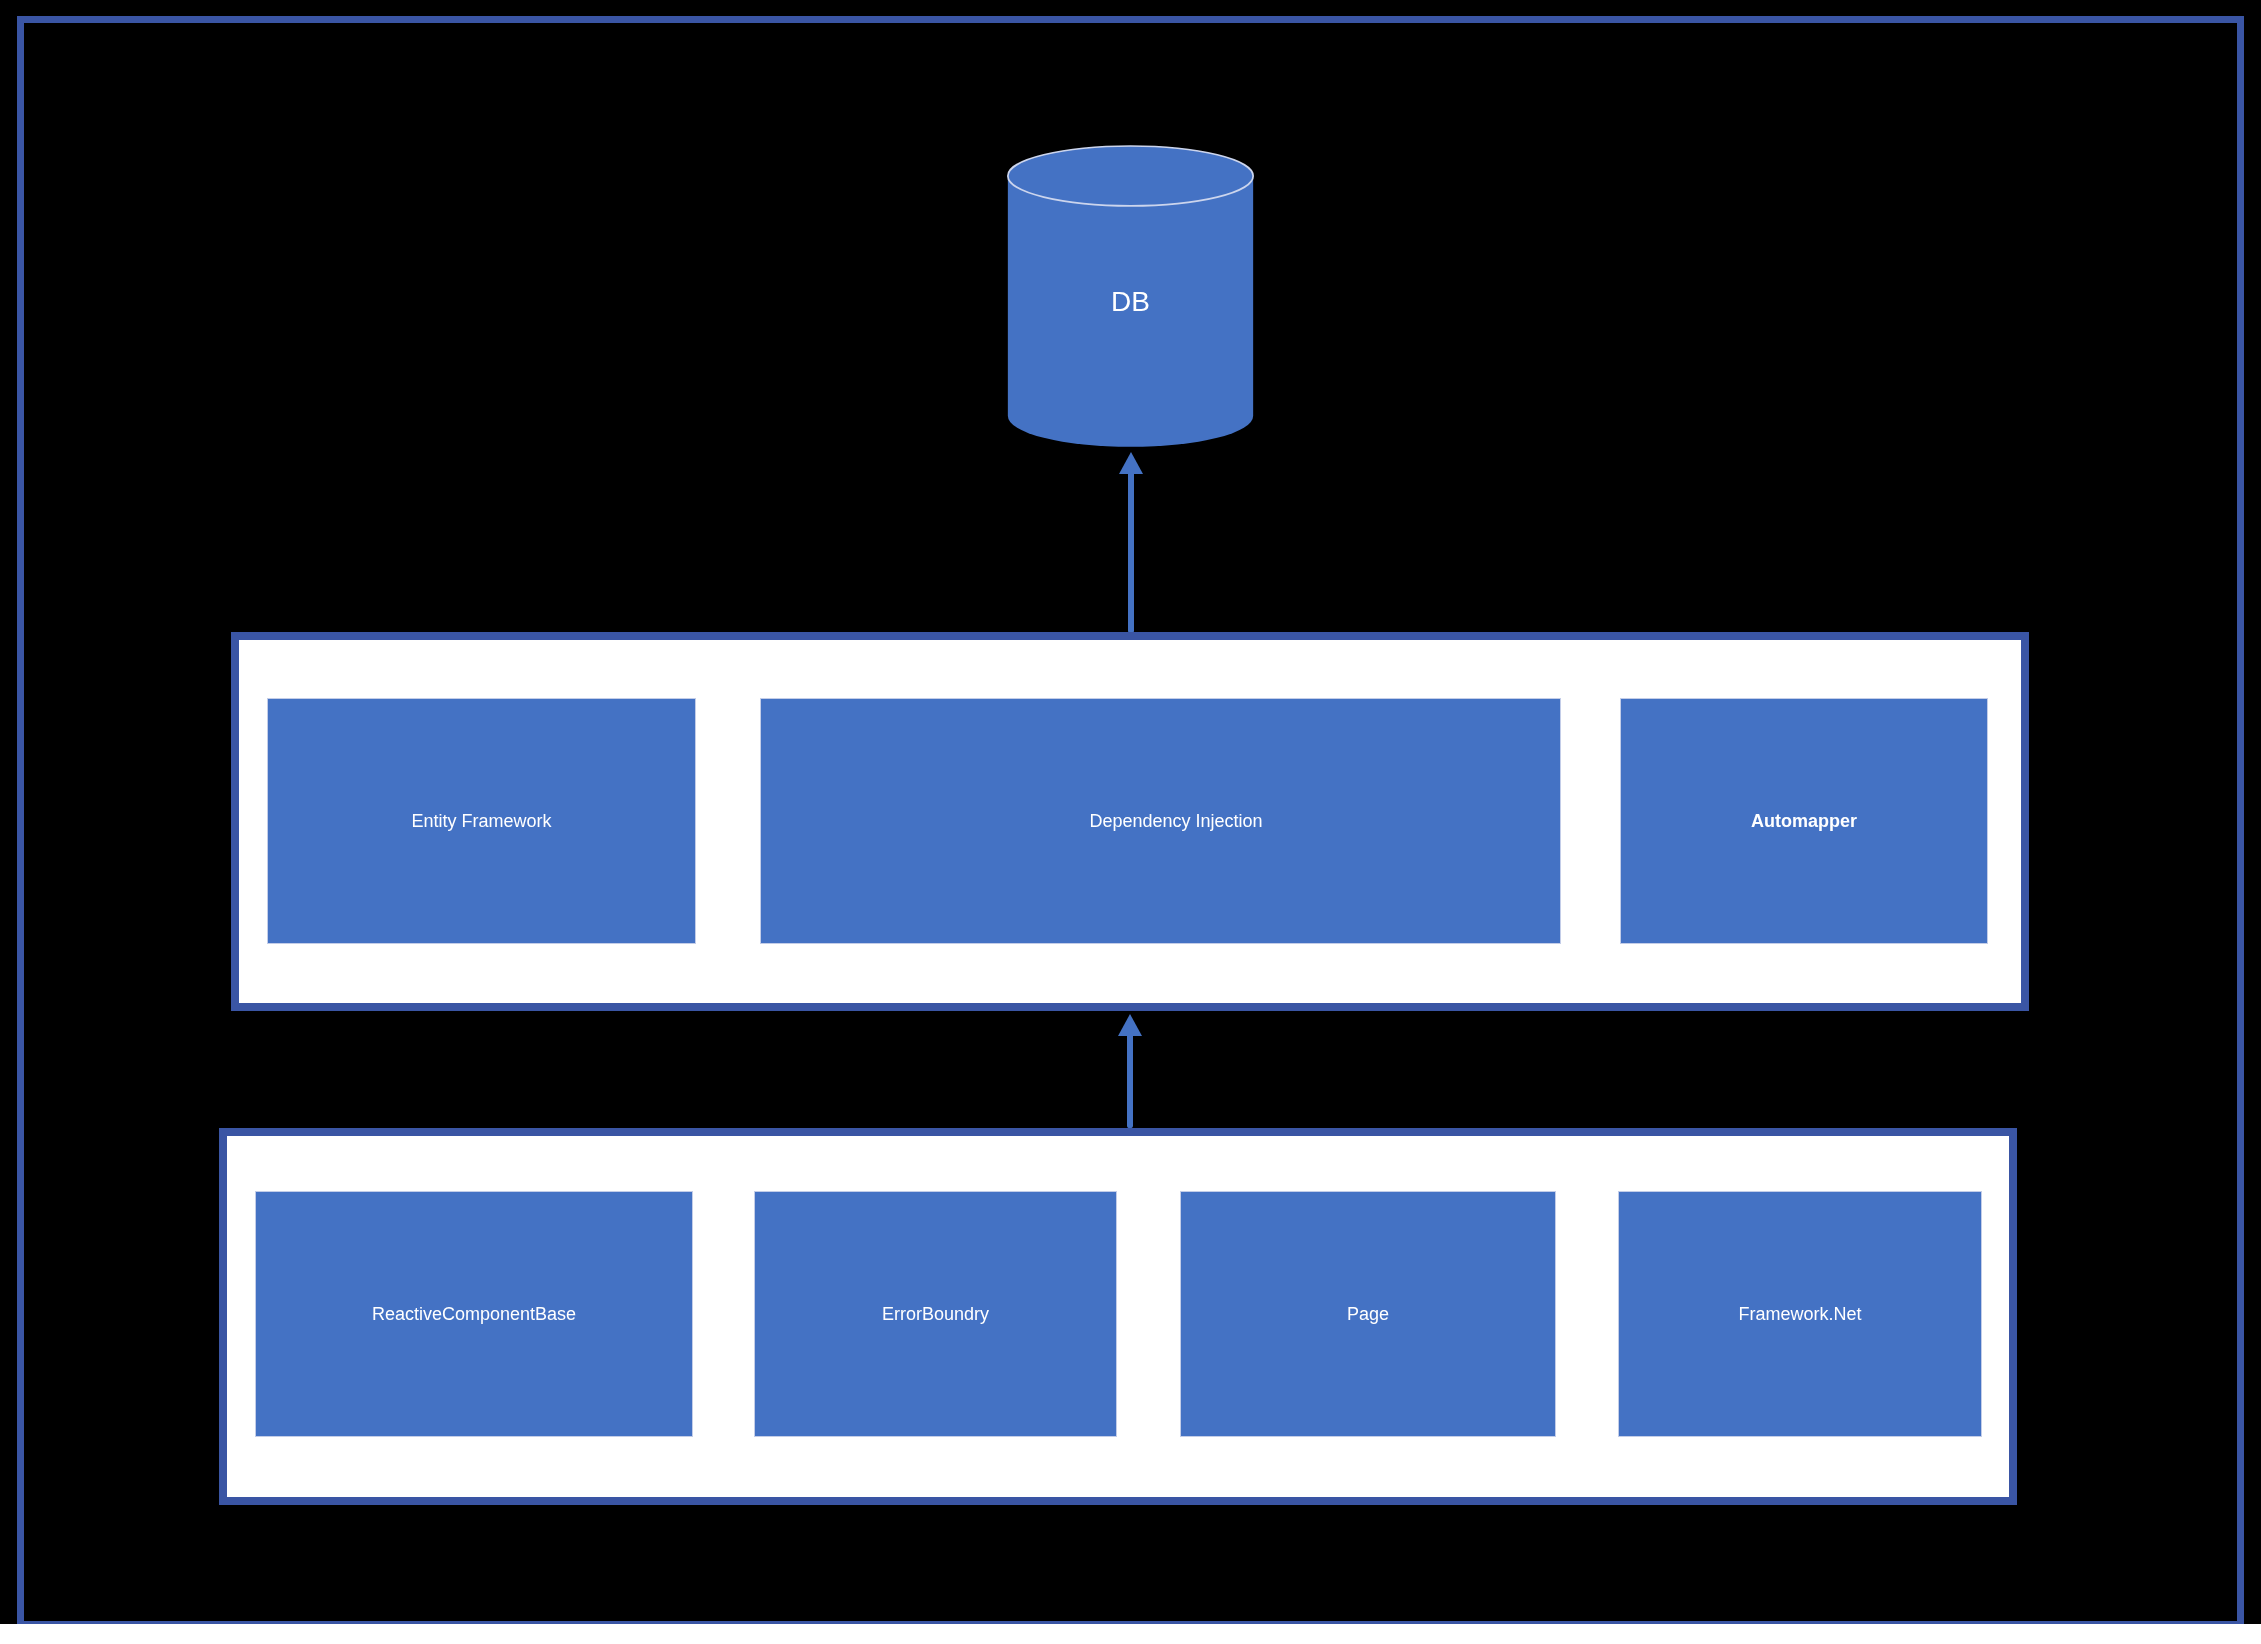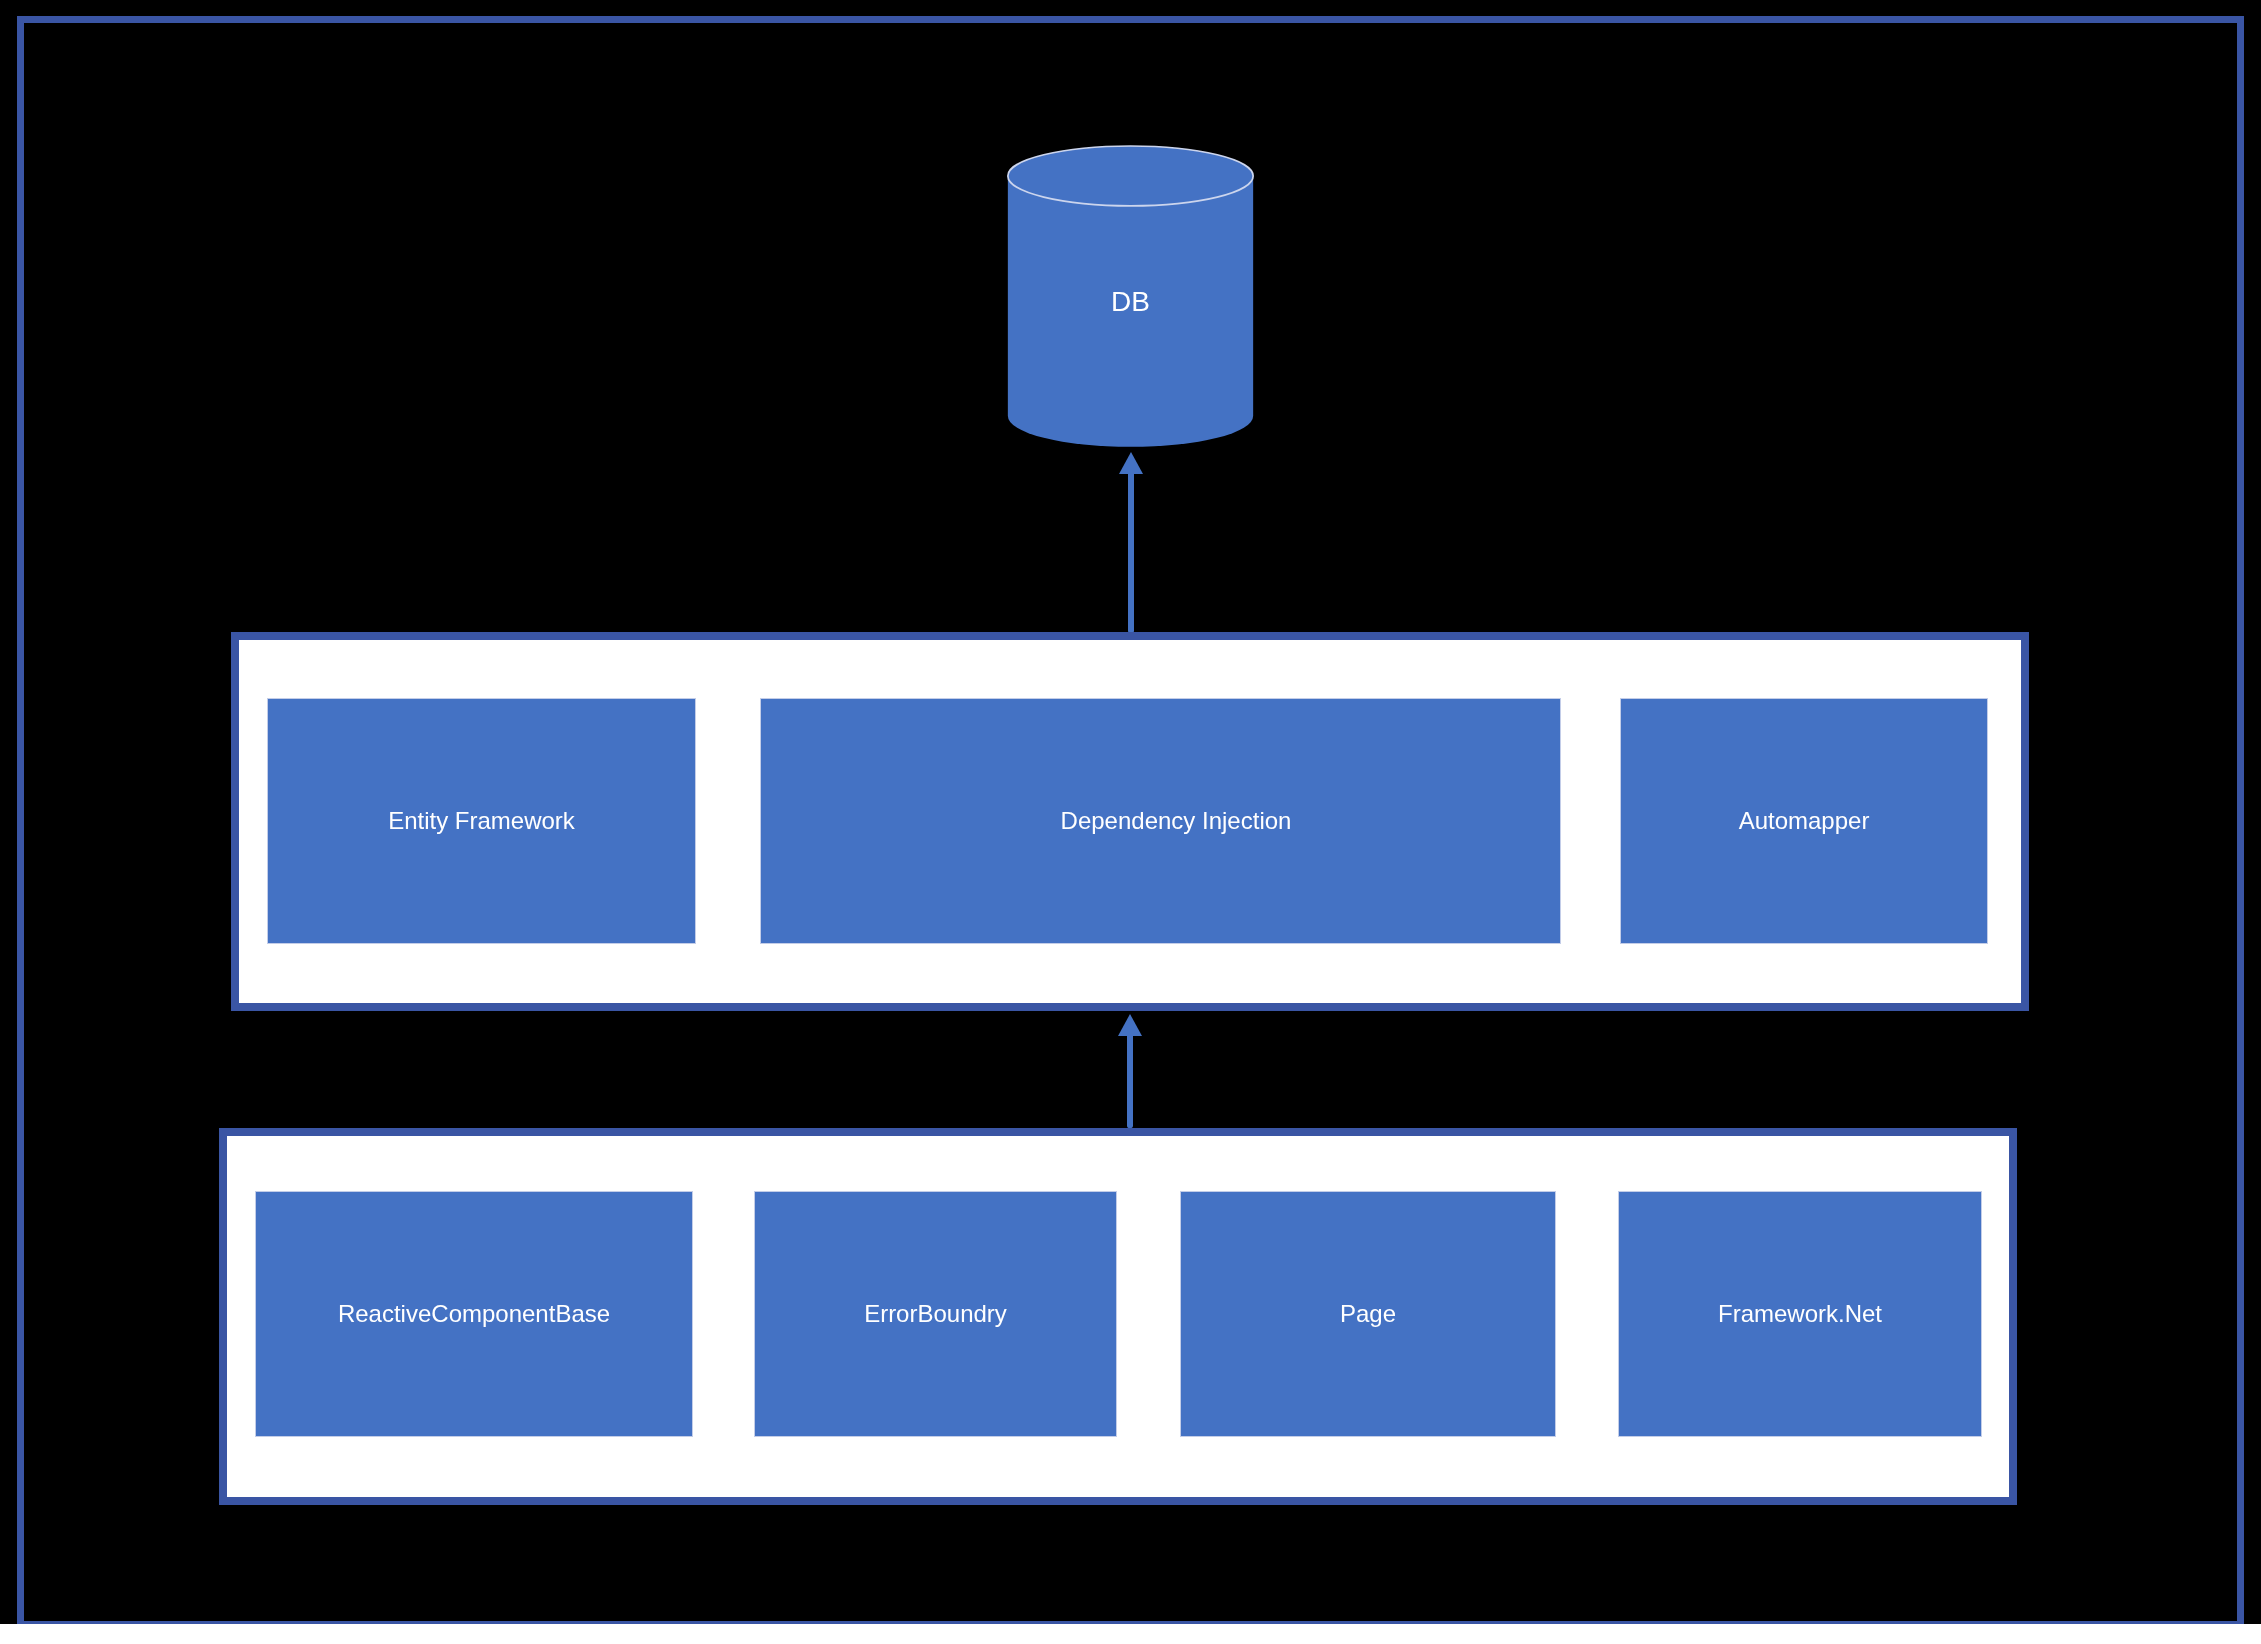--- a/index.html
+++ b/index.html
@@ -69,27 +69,27 @@
   
   .node {
     position: absolute;
     background: #4472c4;
     border: 1.7px solid #c3cde8;
     box-sizing: border-box;
     display: flex;
     align-items: center;
     justify-content: center;
     color: #ffffff;
-    font-size: 24px;
+    font-size: 18px;
     text-align: center;
   }
   
   .node-ef  { left: 28px;   top: 58px; width: 429px; height: 246px; }
   .node-di  { left: 521px;  top: 58px; width: 801px; height: 246px; padding-left: 31px; }
-  .node-am  { left: 1381px; top: 58px; width: 368px; height: 246px; }
+  .node-am  { left: 1381px; top: 58px; width: 368px; height: 246px; font-weight: bold; }
   
   .node-rcb { left: 28px;   top: 55px; width: 438px; height: 246px; }
   .node-eb  { left: 527px;  top: 55px; width: 363px; height: 246px; }
   .node-pg  { left: 953px; top: 55px; width: 376px; height: 246px; }
   .node-rn  { left: 1391px; top: 55px; width: 364px; height: 246px; }
   
   .arrow {
     position: absolute;
     width: 26px;
     display: flex;

